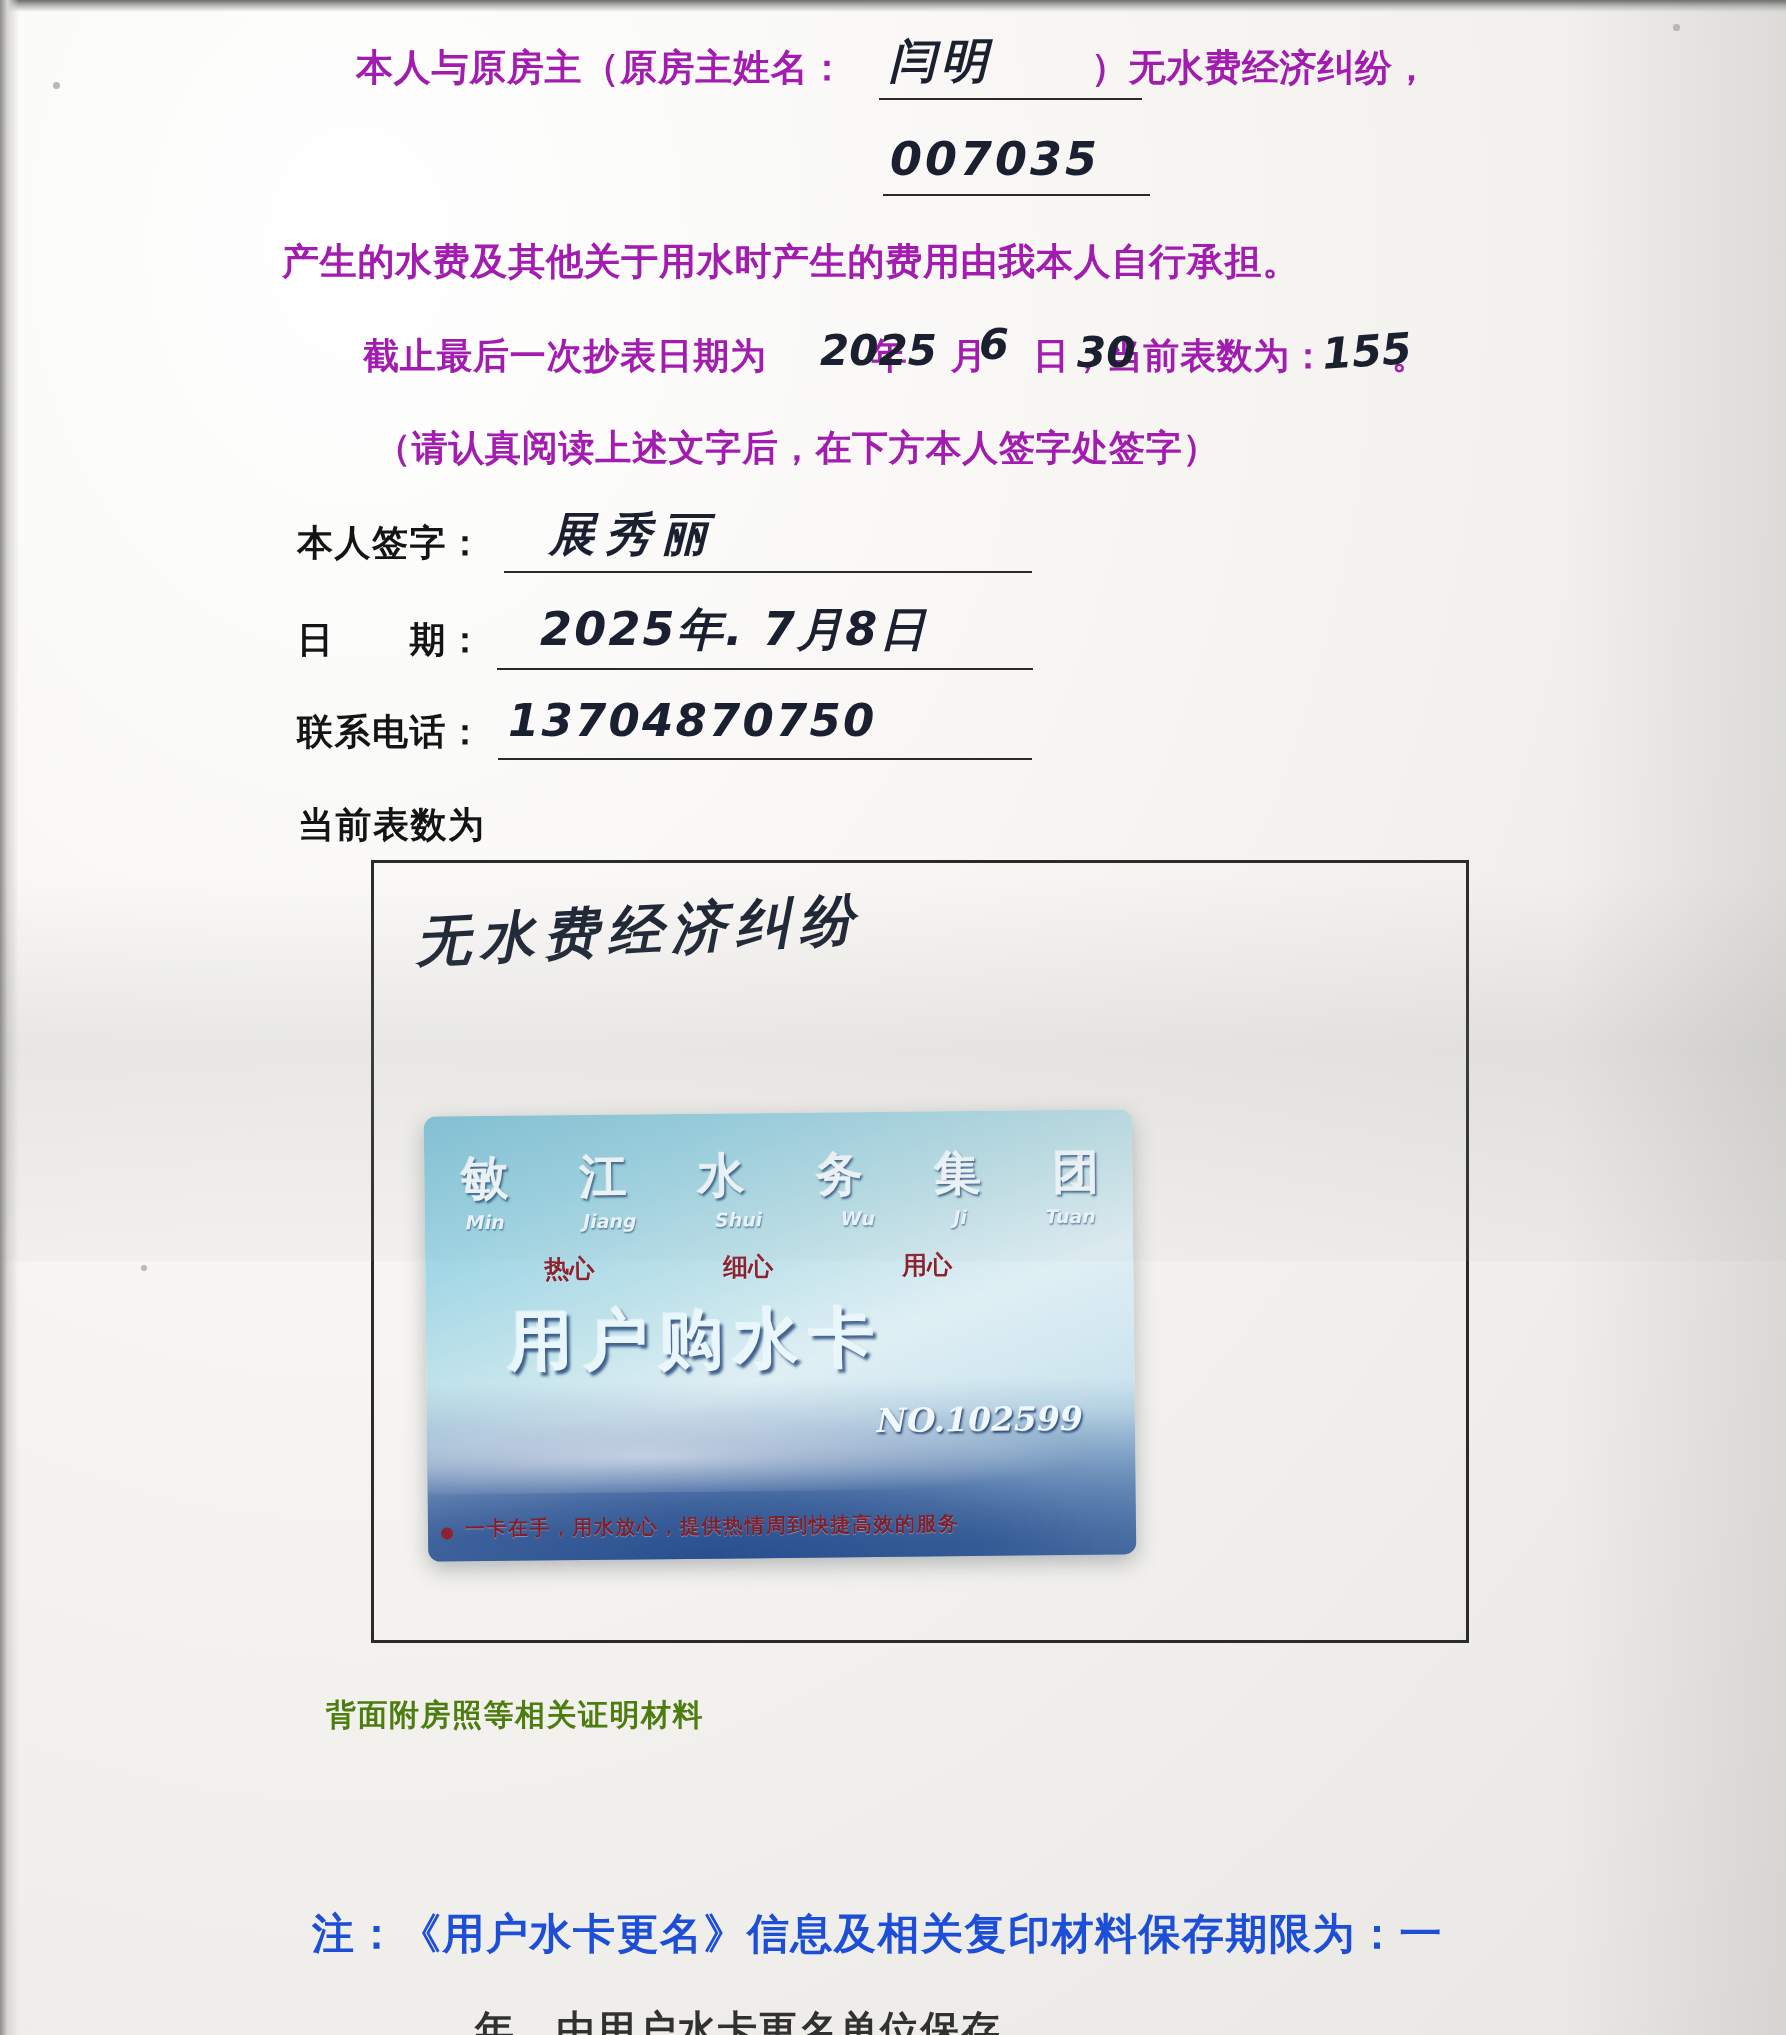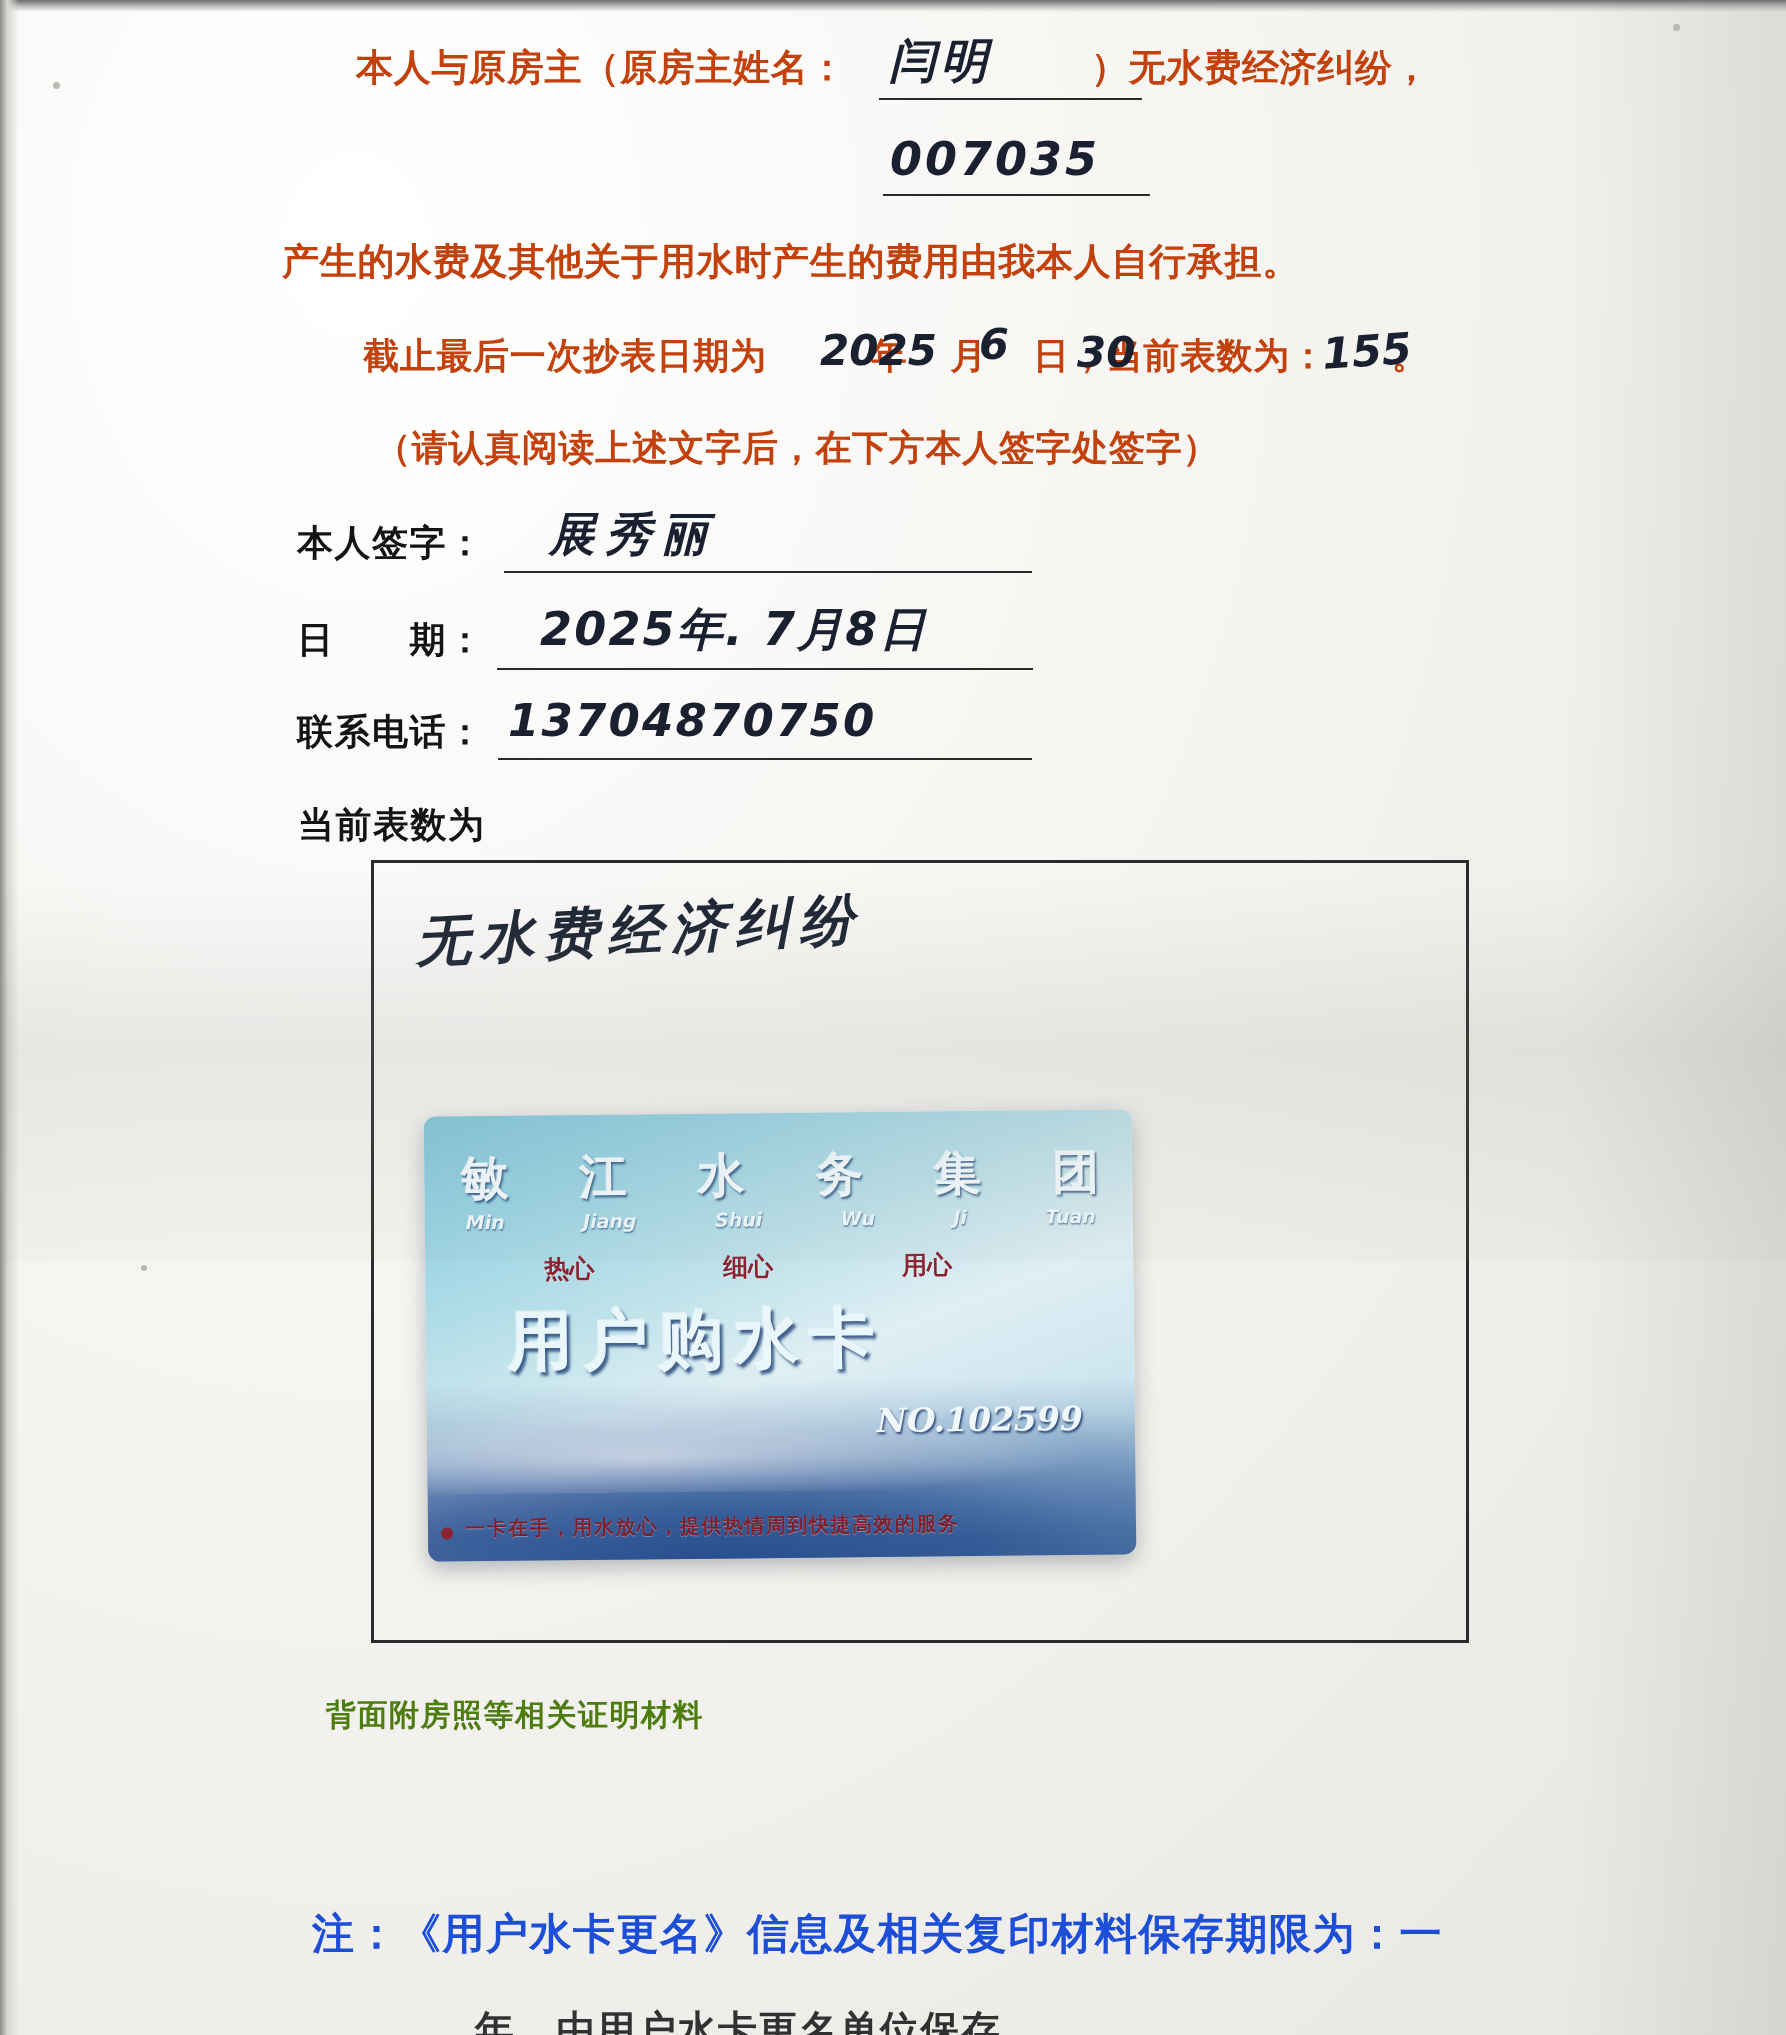--- a/index.html
+++ b/index.html
@@ -50,21 +50,21 @@
   .edge-left {
     position: absolute;
     left: 0; top: 0; width: 19px; height: 2035px;
     background: linear-gradient(90deg, #8d8d8b 0%, #d8d7d4 40%, rgba(255,255,255,0) 100%);
   }
 
   
   .line {
     position: absolute;
     white-space: nowrap;
-    color: #c2410c;
+    color: #a21caf;
     font-family: "DejaVu Serif", "Liberation Serif", serif;
     font-weight: 700;
     letter-spacing: 0.7px;
   }
   .l1 { left: 356px; top: 43px;  font-size: 37px; }
   .l2 { left: 282px; top: 138px; font-size: 37px; }
   .l3 { left: 282px; top: 237px; font-size: 37px; }
   .l4 { left: 363px; top: 332px; font-size: 36px; }
   .l5 { left: 375px; top: 424px; font-size: 36px; }
   .lbl {

